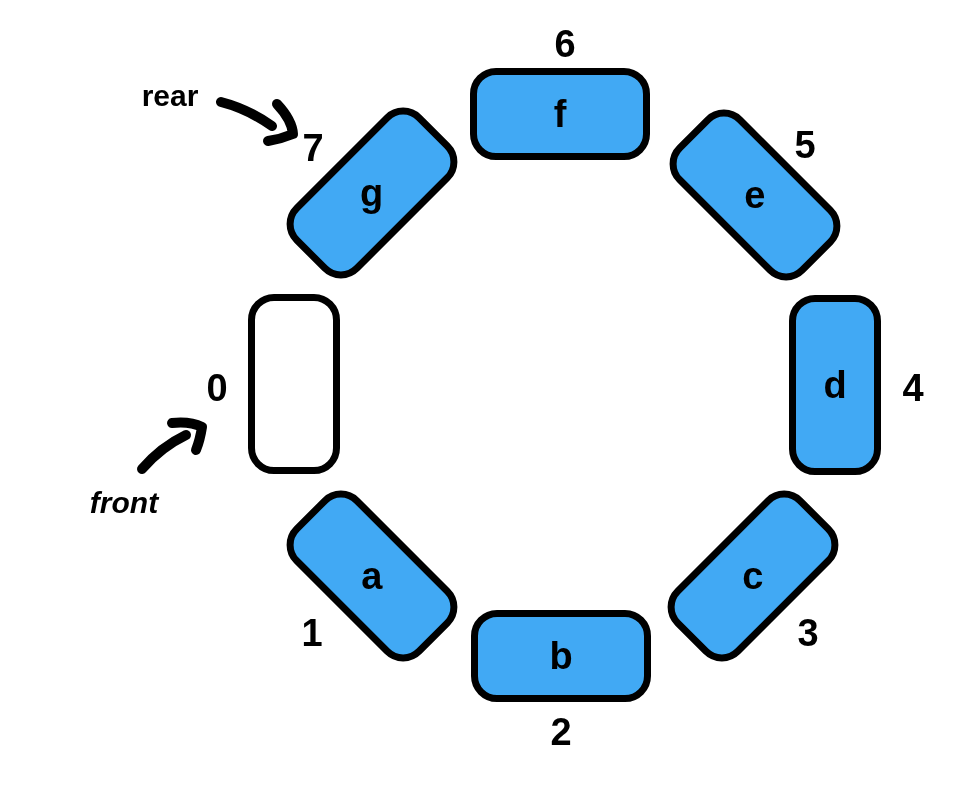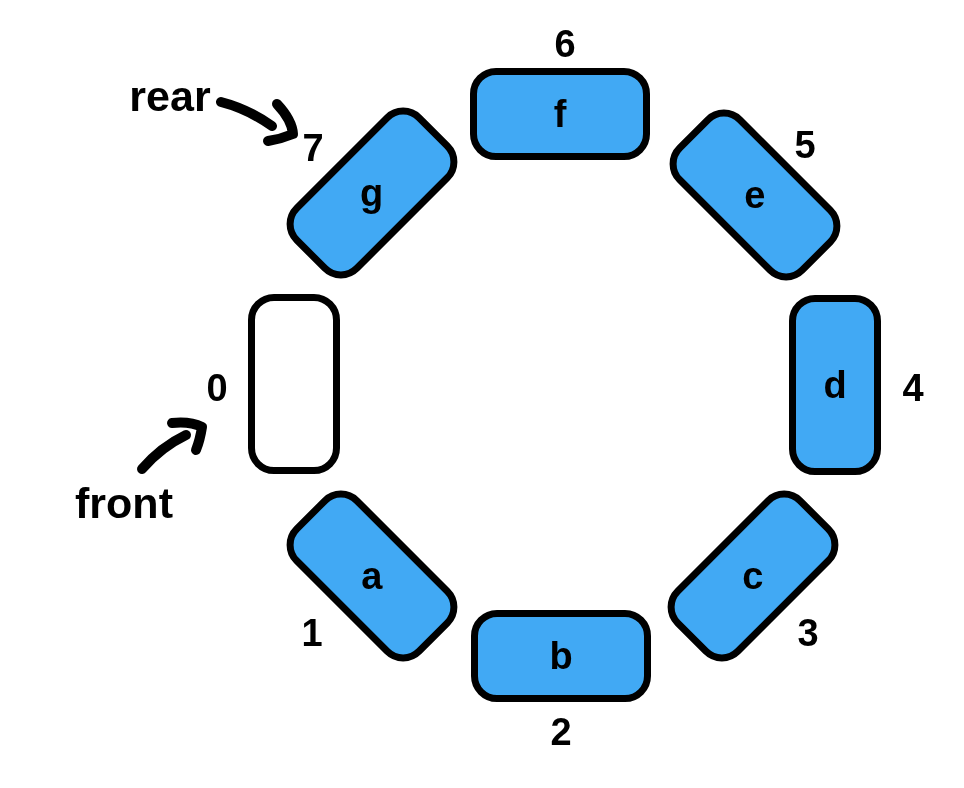--- a/index.html
+++ b/index.html
@@ -59,26 +59,26 @@
   .idx.i3 { left: 808px; top: 633px; }
   .idx.i4 { left: 913px; top: 388px; }
   .idx.i5 { left: 805px; top: 145px; }
   .idx.i6 { left: 565px; top: 44px; }
   .idx.i7 { left: 313px; top: 148px; }
 
   .pointer-label {
     position: absolute;
     transform: translate(-50%,-50%);
     font-weight: bold;
-    font-size: 43px;
+    font-size: 30px;
     color: #000000;
     line-height: 1;
   }
   .pointer-label.rear  { left: 170px; top: 96px; }
-  .pointer-label.front { left: 124px; top: 503px; }
+  .pointer-label.front { left: 124px; top: 503px; font-style: italic; }
 
   svg.arrows {
     position: absolute;
     left: 0; top: 0;
     width: 964px; height: 788px;
     pointer-events: none;
   }
 </style>
 </head>
 <body>

